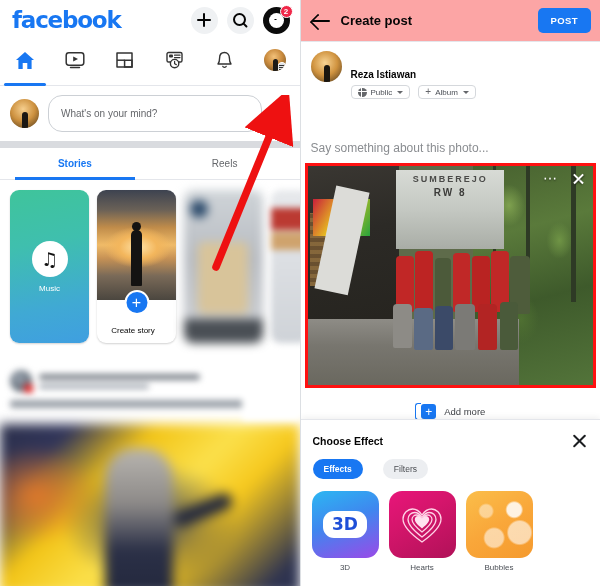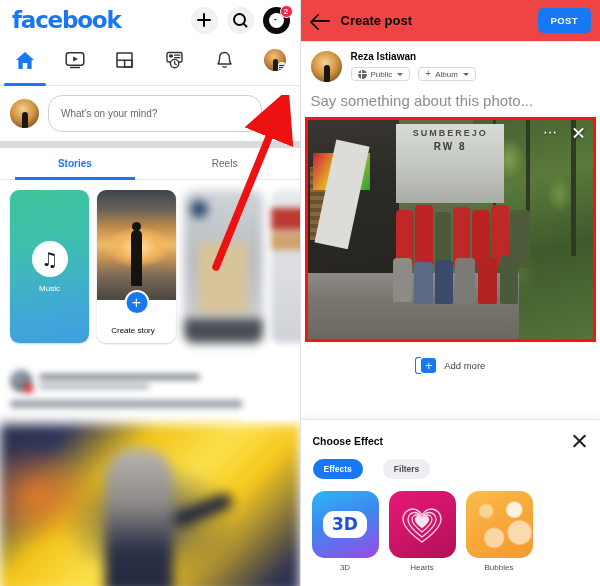--- a/index.html
+++ b/index.html
@@ -239,21 +239,21 @@
     position:absolute;right:0;top:0;width:58px;height:58px;background:#fff;filter:blur(3px);
   }
 
   
   .arrow-svg{position:absolute;left:190px;top:95px;width:110px;height:190px;pointer-events:none;}
 
   
   .right-panel{position:relative;width:300px;height:586px;background:#fff;overflow:hidden;}
   .cp-header{
     height:41px;display:flex;align-items:center;padding:0 9px;border-bottom:1px solid #e4e6eb;
-    background:#ef4444;
+    background:#fca5a5;
   }
   .back-arrow{
     width:22px;height:22px;position:relative;flex:0 0 auto;margin-right:9px;
   }
   .back-arrow:before{
     content:"";position:absolute;left:2px;top:10px;width:18px;height:2.4px;background:#050505;border-radius:2px;
   }
   .back-arrow:after{
     content:"";position:absolute;left:2px;top:6px;width:10px;height:10px;
     border-left:2.4px solid #050505;border-bottom:2.4px solid #050505;transform:rotate(45deg);
@@ -267,21 +267,21 @@
 
   .cp-user{display:flex;align-items:flex-start;gap:9px;padding:9px 10px 4px;}
   .cp-avatar{
     width:31px;height:31px;border-radius:50%;position:relative;overflow:hidden;flex:0 0 auto;
     background:radial-gradient(circle at 45% 38%, #f8d494 0%, #d0933f 48%, #49341a 100%);
   }
   .cp-avatar:after{
     content:"";position:absolute;left:13px;bottom:0;width:6px;height:17px;background:#19150f;
     border-radius:3px 3px 0 0;
   }
-  .cp-user-col{flex:1;}
+  .cp-user-col{flex:1;margin-top:18px;}
   .cp-username{font-size:10px;font-weight:bold;color:#050505;margin-bottom:5px;}
   .chips{display:flex;gap:8px;}
   .chip{
     display:flex;align-items:center;gap:4px;border:1px solid #d5d8dc;border-radius:4px;
     padding:1px 6px;font-size:8px;color:#4b4f56;background:#fff;
   }
   .globe-icon{
     width:9px;height:9px;border-radius:50%;background:#65676b;position:relative;flex:0 0 auto;
   }
   .globe-icon:before{
@@ -289,21 +289,21 @@
   }
   .globe-icon:after{
     content:"";position:absolute;left:0;top:3.6px;width:9px;height:1.2px;background:#fff;
   }
   .plus-small{font-size:10px;color:#65676b;line-height:1;}
   .caret{
     width:0;height:0;border-left:3px solid transparent;border-right:3px solid transparent;
     border-top:3.6px solid #65676b;margin-left:1px;
   }
   .cp-caption{
-    padding:6px 10px 8px;font-size:15px;color:#8a8d91;
+    padding:6px 10px 8px;font-size:12px;color:#8a8d91;margin-top:32px;
   }
 
   .photo-wrap{
     position:relative;margin:0 4px;height:225px;
   }
   .photo-frame{
     position:absolute;inset:0;border:3px solid #ff1111;box-sizing:border-box;
   }
   .the-photo{
     position:absolute;left:3px;top:3px;right:3px;bottom:3px;overflow:hidden;
@@ -389,21 +389,21 @@
   }
   .effect-title{font-size:10.5px;font-weight:bold;color:#050505;}
   .sheet-close{width:17px;height:17px;position:relative;}
   .sheet-close:before,.sheet-close:after{
     content:"";position:absolute;left:0;top:8px;width:17px;height:2px;background:#1c1e21;border-radius:1px;
   }
   .sheet-close:before{transform:rotate(45deg);}
   .sheet-close:after{transform:rotate(-45deg);}
   .pill-row{display:flex;gap:20px;padding:10px 12px 0;}
   .pill{
-    font-size:8.5px;padding:5px 11px;border-radius:12px;background:#eceef1;color:#4a4d52;font-weight:bold;
+    font-size:8.5px;padding:5px 11px;border-radius:12px;background:#eceef1;color:#4a4d52;
   }
   .pill.active{background:#1877f2;color:#fff;font-weight:bold;}
   .effects-row{
     display:flex;gap:10px;padding:12px 0 0 11px;
   }
   .effect-item{width:67px;flex:0 0 auto;text-align:center;}
   .effect-thumb{
     width:67px;height:67px;border-radius:13px;position:relative;overflow:hidden;
     display:flex;align-items:center;justify-content:center;
   }

